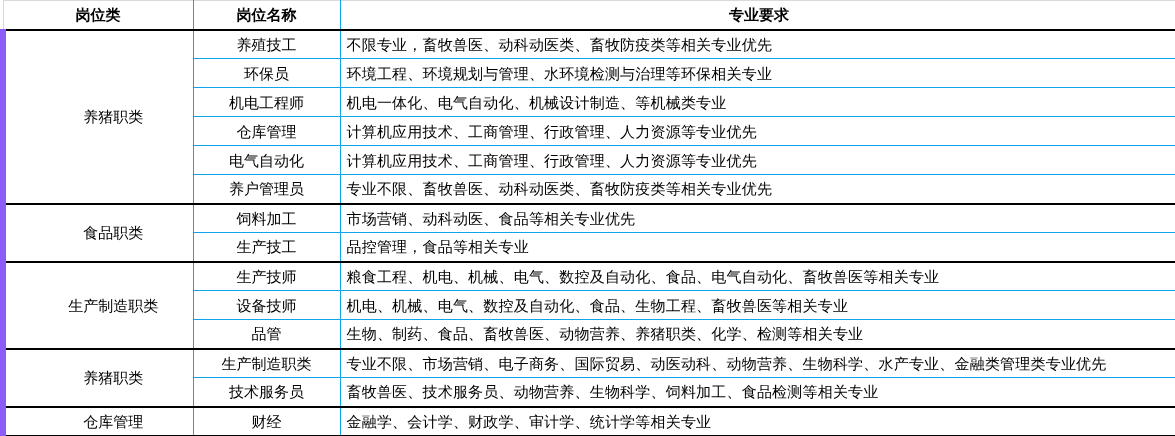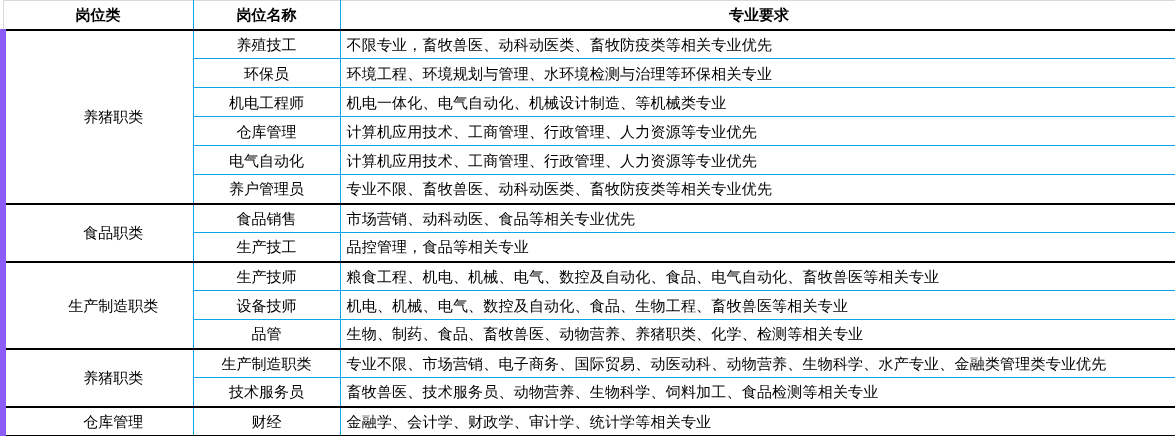--- a/index.html
+++ b/index.html
@@ -101,21 +101,21 @@
         <td class="pos">电气自动化</td>
         <td class="req">计算机应用技术、工商管理、行政管理、人力资源等专业优先</td>
       </tr>
       <tr>
         <td class="pos">养户管理员</td>
         <td class="req">专业不限、畜牧兽医、动科动医类、畜牧防疫类等相关专业优先</td>
       </tr>
 
       <tr class="group-start">
         <td class="cat" rowspan="2">食品职类</td>
-        <td class="pos">食品销售</td>
+        <td class="pos">饲料加工</td>
         <td class="req">市场营销、动科动医、食品等相关专业优先</td>
       </tr>
       <tr>
         <td class="pos">生产技工</td>
         <td class="req">品控管理，食品等相关专业</td>
       </tr>
 
       <tr class="group-start">
         <td class="cat" rowspan="3">生产制造职类</td>
         <td class="pos">生产技师</td>

